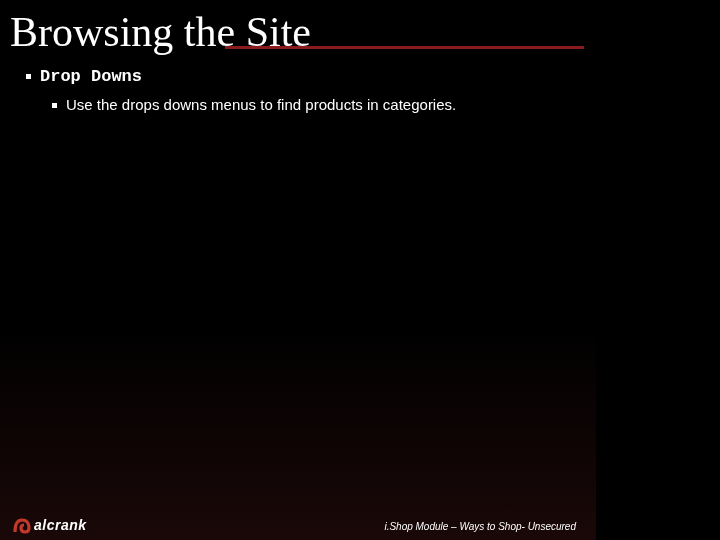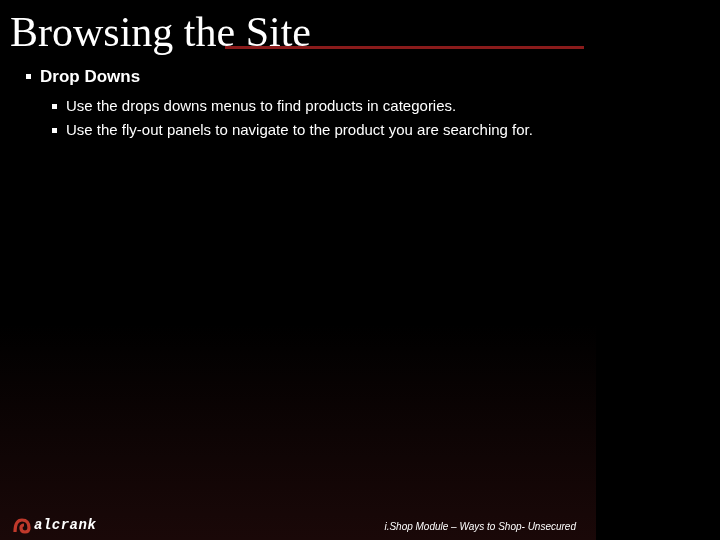--- a/index.html
+++ b/index.html
@@ -46,21 +46,21 @@
   ul.bullets li::before {
     content: "";
     display: inline-block;
     width: 5px;
     height: 5px;
     background: #fff;
     position: absolute;
     left: 4px;
     top: 7px;
   }
-  .lvl1 > span.text { font-size: 17px; font-weight: bold; }
+  .lvl1 > span.text { font-size: 17px; font-weight: bold; font-family: Liberation Mono, monospace; }
   .lvl1 > ul { padding-left: 8px; }
   .lvl2 > span.text { font-size: 15px; font-weight: normal; }
   .lvl2::before { top: 6px; }
   .lvl2 > ul { margin-top: 6px; padding-left: 16px; }
   .lvl3 > span.text { font-size: 16px; font-weight: normal; }
   .lvl3::before { top: 7px; }
 
   .footer {
     position: absolute;
     bottom: 8px;
@@ -75,21 +75,21 @@
   .logo {
     position: absolute;
     bottom: 6px;
     left: 12px;
     display: flex;
     align-items: center;
     gap: 2px;
   }
   .logo svg { display: block; }
   .logo-text {
-    font-family: Liberation Mono, monospace;
+    font-family: Liberation Sans, sans-serif;
     font-size: 14px;
     font-weight: bold;
     font-style: italic;
     letter-spacing: 0.5px;
     color: #fff;
   }
 </style>
 </head>
 <body>
 
@@ -99,23 +99,20 @@
 
   <ul class="bullets">
     <li class="lvl1">
       <span class="text">Drop Downs</span>
       <ul class="bullets">
         <li class="lvl2">
           <span class="text">Use the drops downs menus to find products in categories.</span>
           <ul class="bullets">
           </ul>
         </li>
-        <li class="lvl2">
-          <span class="text">Use the fly-out panels to navigate to the product you are searching for.</span>
-        </li>
       </ul>
     </li>
   </ul>
 
   <div class="logo">
     <span>
       <svg width="20" height="18" viewBox="0 0 20 18">
         <path d="M3 16 Q3 4 10 4 Q17 4 17 12 Q17 16 13 16 Q9 16 9 12 Q9 9 12 9" fill="none" stroke="#c0392b" stroke-width="3.2"></path>
       </svg>
     </span>

